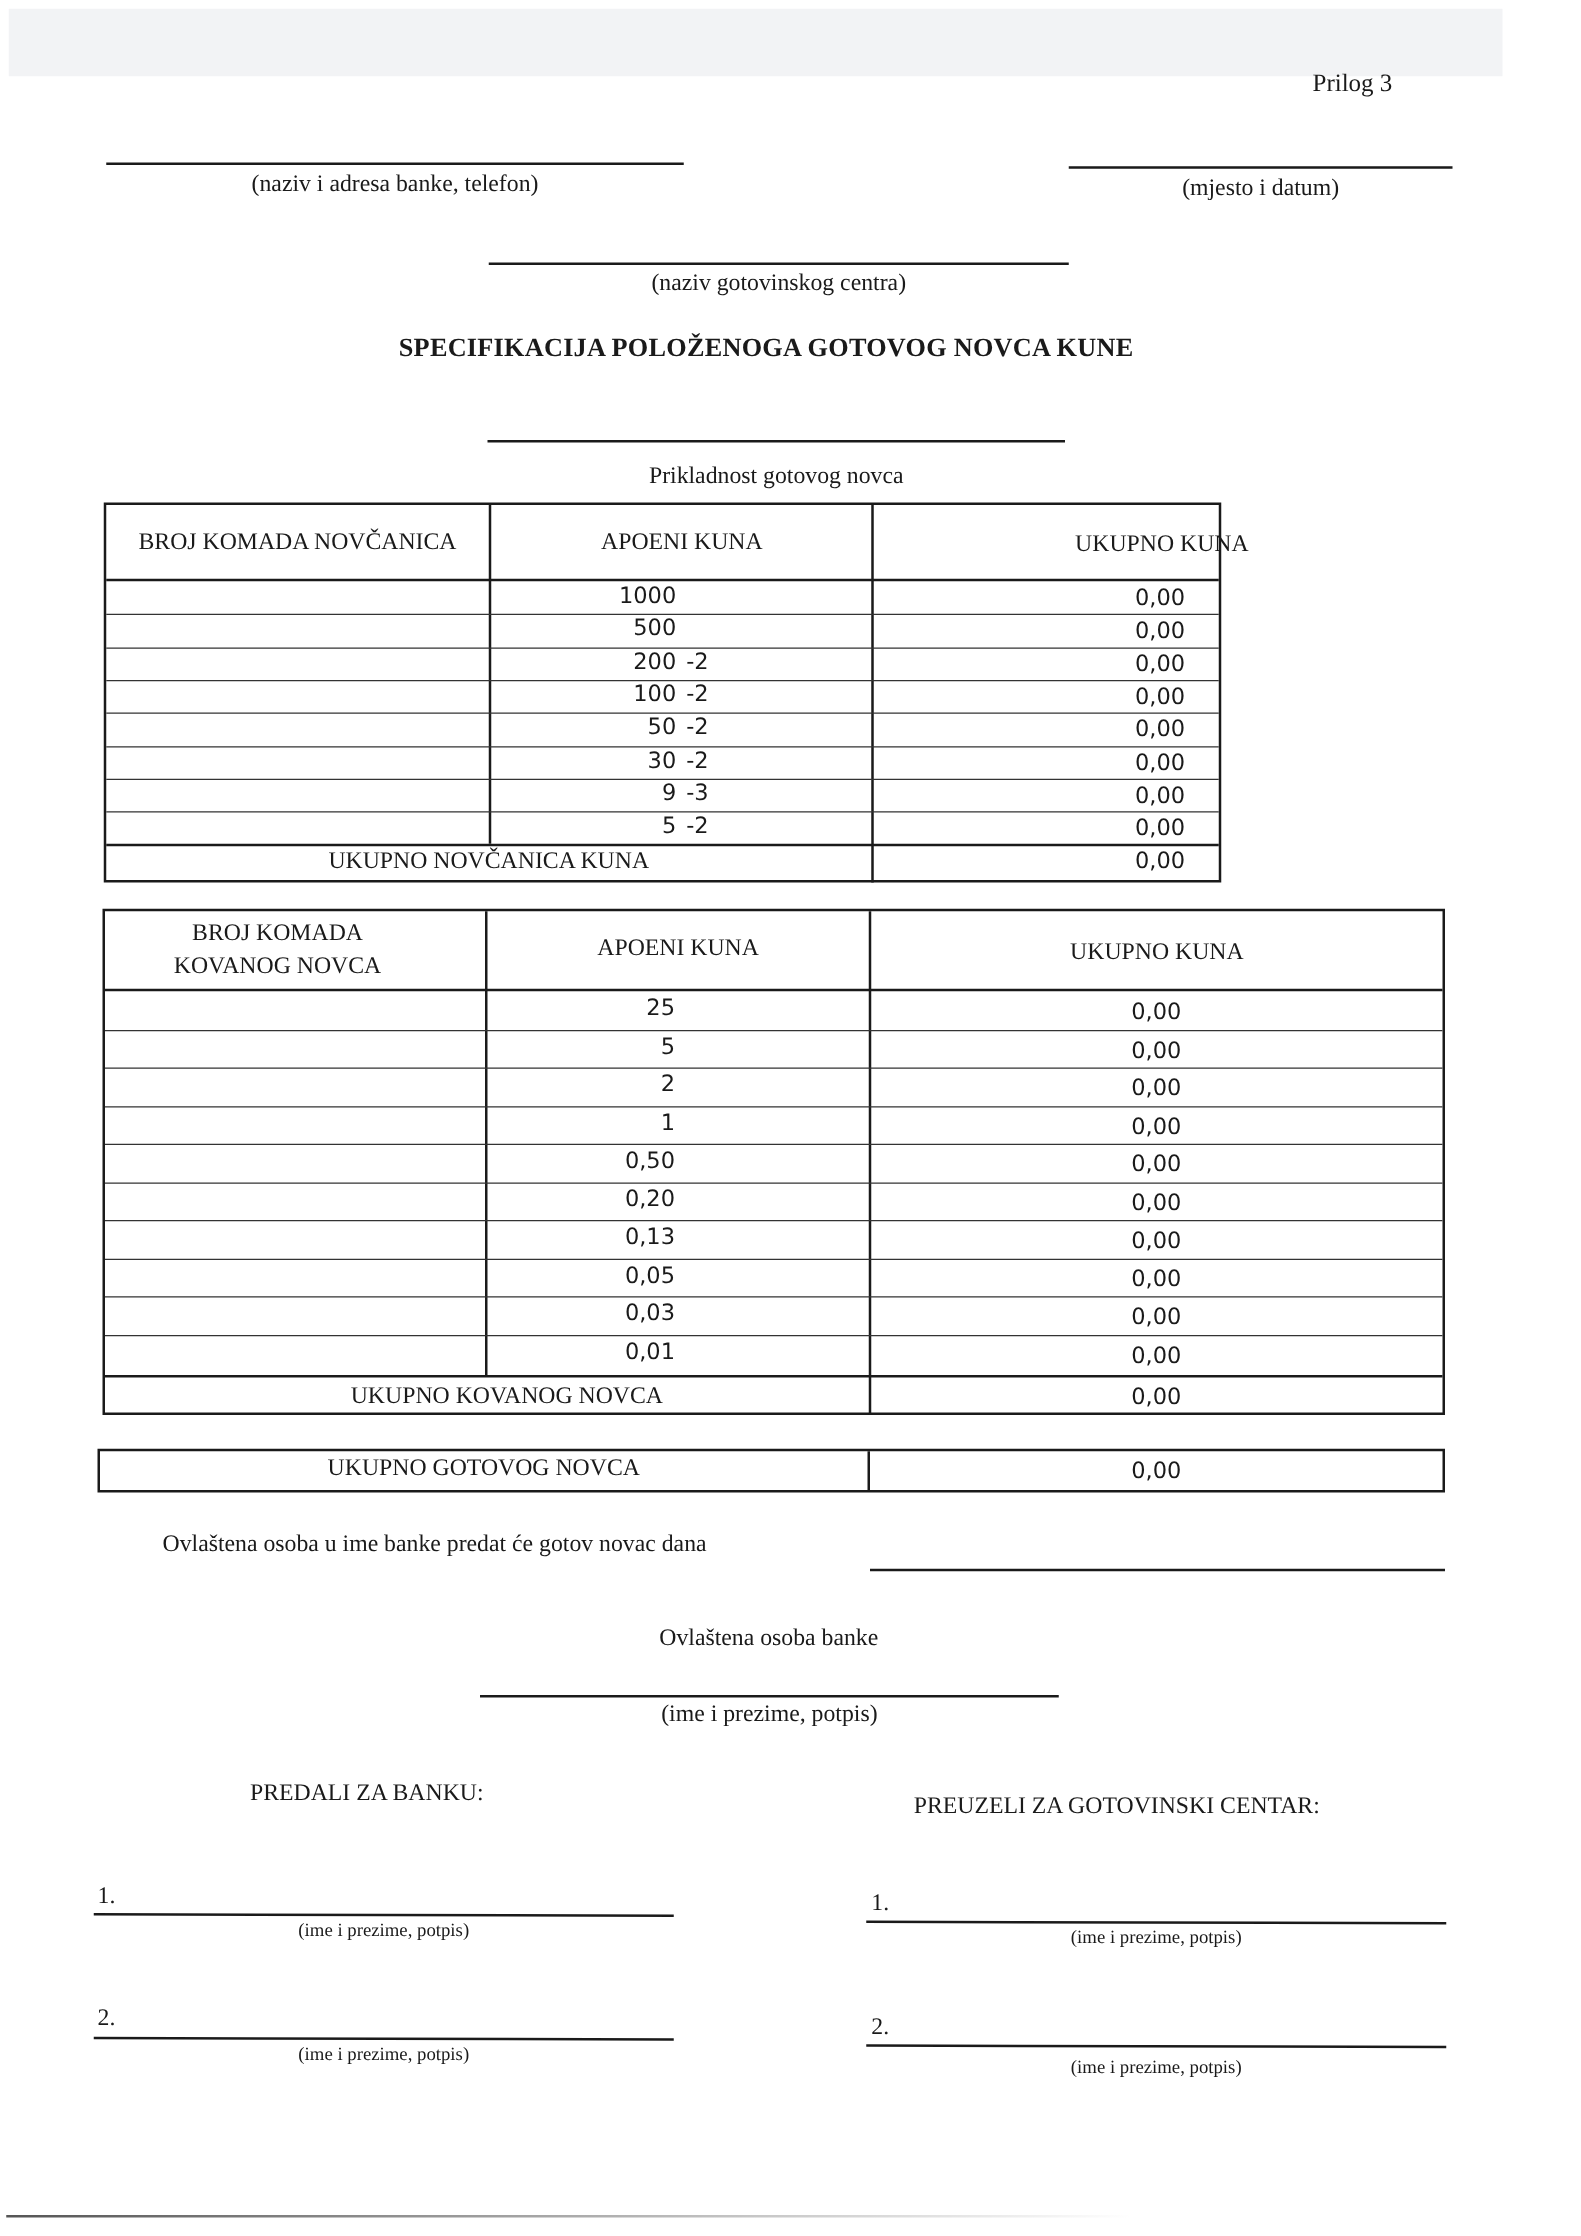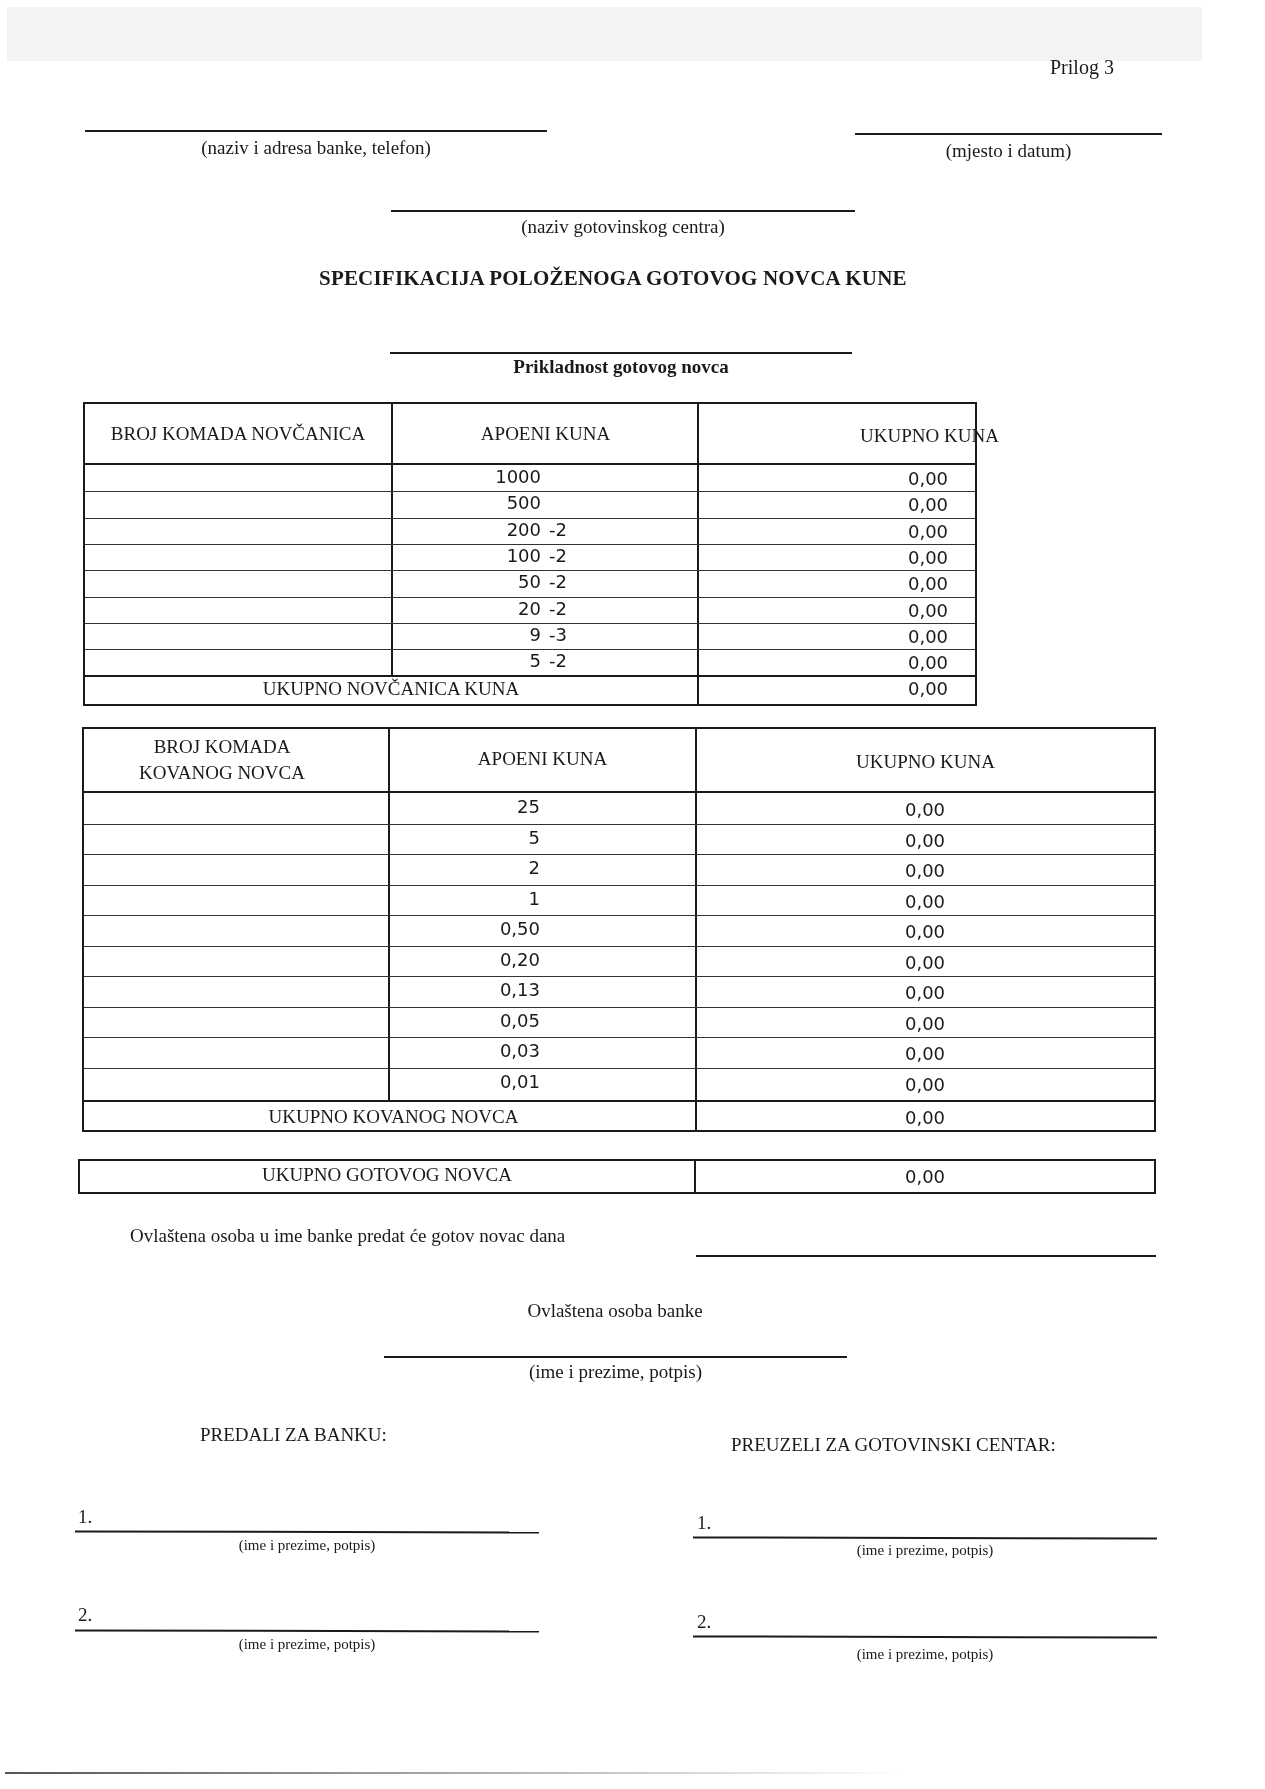--- a/index.html
+++ b/index.html
@@ -9,21 +9,21 @@
     font-family: "Liberation Serif", "DejaVu Serif", serif;
   }
   .abs { position: absolute; }
   .scan-band { left: 7px; top: 7px; width: 1195px; height: 54px; background: #f2f3f5; }
   .scan-line-bottom { left: 5px; top: 1772px; width: 900px; height: 2px;
     background: linear-gradient(to right, #555 0%, #999 40%, #ddd 80%, rgba(255,255,255,0) 100%); }
   .rule { position: absolute; height: 0; border-top: 2px solid #1a1a1a; }
   .caption { position: absolute; font-size: 19px; text-align: center; white-space: nowrap; }
   .small-caption { position: absolute; font-size: 15px; text-align: center; white-space: nowrap; }
   .title { position: absolute; font-weight: bold; font-size: 21px; white-space: nowrap; letter-spacing: 0.2px; }
-  .subtitle { position: absolute; font-weight: bold; font-size: 19px; white-space: nowrap; }
+  .subtitle { position: absolute; font-weight: normal; font-size: 19px; white-space: nowrap; margin-top: 14px; }
 
   
   .grid { position: absolute; border: 2px solid #1a1a1a; box-sizing: border-box; }
   .hdr-cell { position: absolute; display: flex; align-items: center; justify-content: center;
     text-align: center; font-size: 19px; line-height: 26px; }
   .vline { position: absolute; width: 0; border-left: 2px solid #1a1a1a; }
   .hline { position: absolute; height: 0; border-top: 1px solid #333; }
   .hline.thick { border-top: 2px solid #1a1a1a; }
   .denom { position: absolute; font-size: 19px; white-space: nowrap; display: flex; }
   .denom .num { display: inline-block; text-align: right; }
@@ -93,21 +93,21 @@
       <div class="hline" style="left: 0px; right: 0px; top: 166.2px;"></div>
       <div class="abs" style="left: 0px; top: 166.2px; width: 304px; height: 25.3px;"></div>
       <div class="denom sans" style="left: 380px; top: 167.2px;">
         <span class="num" style="width: 76px;">50</span>
         <span class="suf">-2</span>
       </div>
       <div class="val sans" style="left: 612px; width: 462px; text-align: center; top: 169.2px;">0,00</div>
       <div class="hline" style="left: 0px; right: 0px; top: 192.5px;"></div>
       <div class="abs" style="left: 0px; top: 192.5px; width: 304px; height: 25.3px;"></div>
       <div class="denom sans" style="left: 380px; top: 193.5px;">
-        <span class="num" style="width: 76px;">20</span>
+        <span class="num" style="width: 76px;">30</span>
         <span class="suf">-2</span>
       </div>
       <div class="val sans" style="left: 612px; width: 462px; text-align: center; top: 195.5px;">0,00</div>
       <div class="hline" style="left: 0px; right: 0px; top: 218.8px;"></div>
       <div class="abs" style="left: 0px; top: 218.8px; width: 304px; height: 25.3px;"></div>
       <div class="denom sans" style="left: 380px; top: 219.8px;">
         <span class="num" style="width: 76px;">9</span>
         <span class="suf">-3</span>
       </div>
       <div class="val sans" style="left: 612px; width: 462px; text-align: center; top: 221.8px;">0,00</div>
@@ -169,21 +169,21 @@
       <div class="hline" style="left: 0px; right: 0px; top: 308px;"></div>
       <div class="abs" style="left: 0px; top: 308px; width: 302px; height: 29.5px;"></div>
       <div class="val sans" style="left: 306px; width: 150px; text-align: right; top: 311px;">0,03</div>
       <div class="val sans" style="left: 611px; width: 460px; text-align: center; top: 314px;">0,00</div>
       <div class="hline" style="left: 0px; right: 0px; top: 338.5px;"></div>
       <div class="abs" style="left: 0px; top: 338.5px; width: 302px; height: 31px;"></div>
       <div class="val sans" style="left: 306px; width: 150px; text-align: right; top: 341.5px;">0,01</div>
       <div class="val sans" style="left: 611px; width: 460px; text-align: center; top: 344.5px;">0,00</div>
     </div>
   <div class="hline thick" style="left:0; right:0; top:371px;"></div>
-  <div class="total-label" style="left:4px; top:377px; width:611px;text-align:center;">UKUPNO KOVANOG NOVCA</div>
+  <div class="total-label" style="left:16px; top:377px; width:611px;text-align:center;">UKUPNO KOVANOG NOVCA</div>
   <div class="val sans" style="left:611px; top:378px; width:460px; text-align:center;">0,00</div>
 </div>
 
 <div class="grid" style="left:78px; top:1159px; width:1078px; height:35px;">
   <div class="total-label" style="left:0; top:3px; width:614px;">UKUPNO GOTOVOG NOVCA</div>
   <div class="vline" style="left:614px; top:0; height:31px;"></div>
   <div class="val sans" style="left:616px; top:5px; width:458px; text-align:center;">0,00</div>
 </div>
 
 <div class="abs" style="left:130px; top:1225px; font-size:19px; white-space:nowrap;">Ovlaštena osoba u ime banke predat će gotov novac dana</div>

